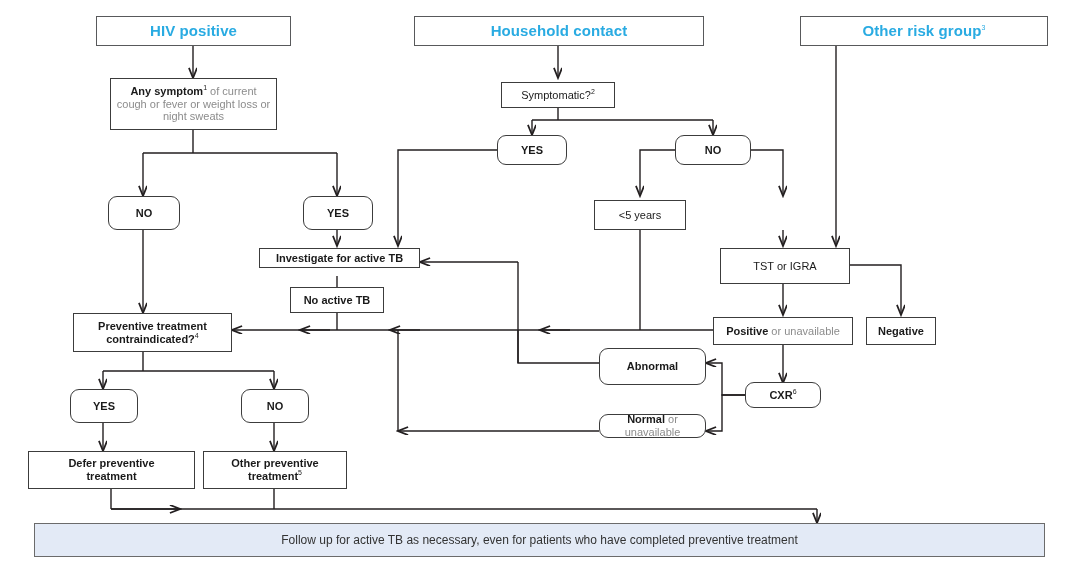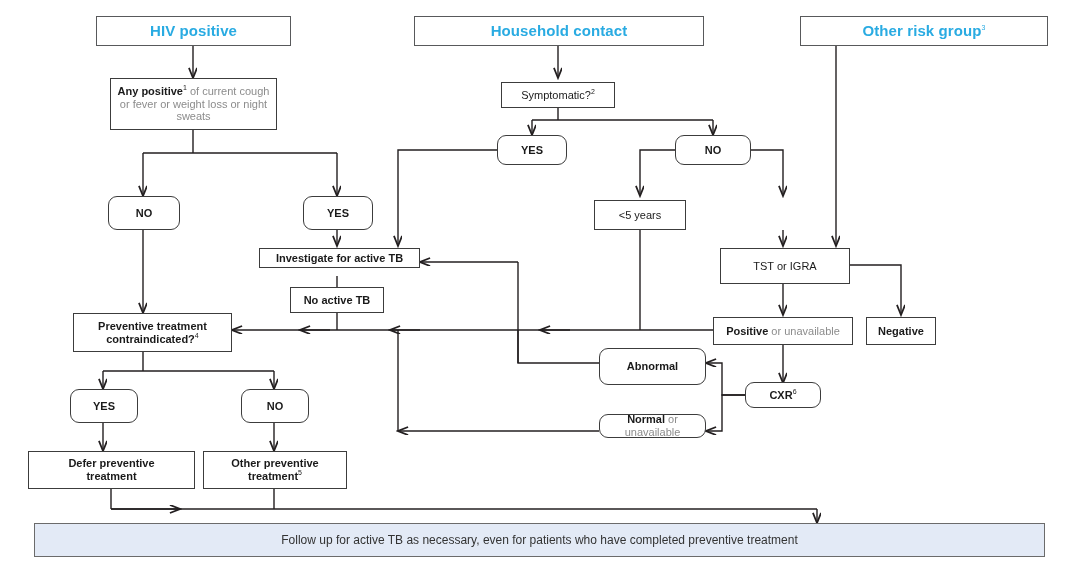--- a/index.html
+++ b/index.html
@@ -108,21 +108,21 @@
 
   <div class="node hdr" style="left:96px;top:16px;width:195px;height:30px;">
     <span>HIV positive</span>
   </div>
 
   <div class="node hdr" style="left:800px;top:16px;width:248px;height:30px;">
     <span><span>Other risk group</span><sup>3</sup></span>
   </div>
 
   <div class="node rect" style="left:110px;top:78px;width:167px;height:52px;padding:2px 4px;">
-    <span><b class="bold">Any positive</b><sup>1</sup><span class="grey"> of current cough or fever or weight loss or night sweats</span></span>
+    <span><b class="bold">Any symptom</b><sup>1</sup><span class="grey"> of current cough or fever or weight loss or night sweats</span></span>
   </div>
 
   <div class="node pill" style="left:108px;top:196px;width:72px;height:34px;">
     <span>NO</span>
   </div>
 
   <div class="node pill" style="left:303px;top:196px;width:70px;height:34px;">
     <span>YES</span>
   </div>
 

